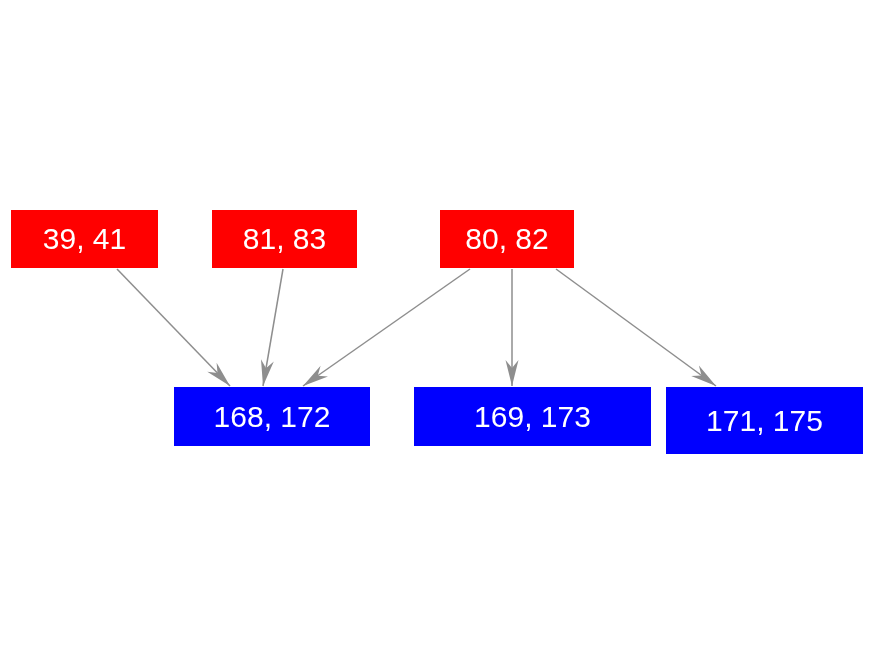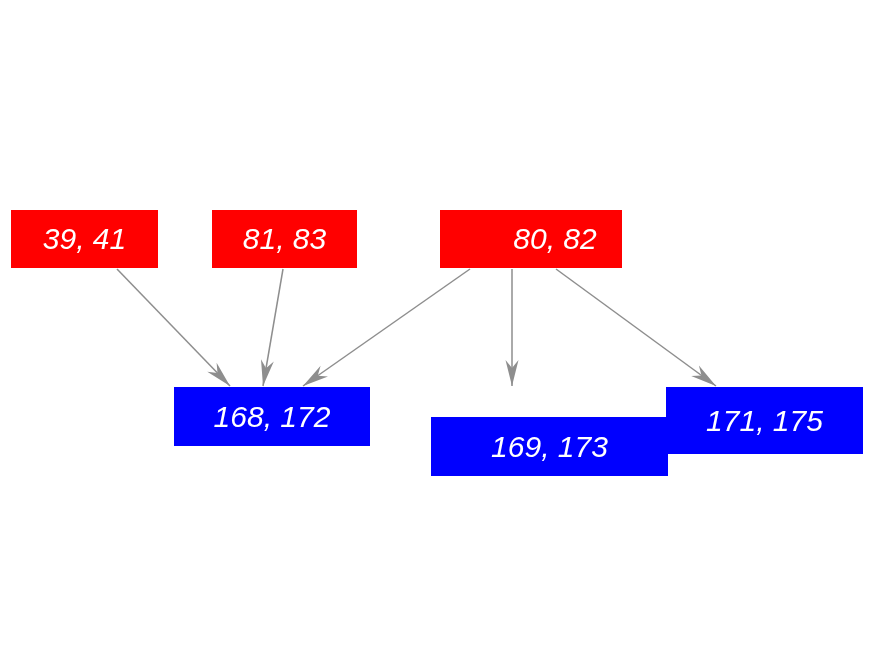--- a/index.html
+++ b/index.html
@@ -18,28 +18,27 @@
   }
   .edges-layer line { stroke-width: 1.5; fill: none; }
   .node {
     position: absolute;
     display: flex;
     align-items: center;
     justify-content: center;
     font-size: 30px;
     line-height: 1;
     white-space: nowrap;
-    font-style: italic;
   }
   
   .n-p0 { left: 11px;  top: 210px; width: 147px; height: 58px; }
   .n-p1 { left: 212px; top: 210px; width: 145px; height: 58px; }
-  .n-p2 { left: 440px; top: 210px; width: 134px; height: 58px; padding-left: 48px; }
+  .n-p2 { left: 440px; top: 210px; width: 134px; height: 58px; }
   .n-c0 { left: 174px; top: 387px; width: 196px; height: 59px; }
-  .n-c1 { left: 431px; top: 387px; width: 237px; height: 59px; margin-top: 30px; }
+  .n-c1 { left: 414px; top: 387px; width: 237px; height: 59px; }
   .n-c2 { left: 666px; top: 387px; width: 197px; height: 67px; }
 </style>
 </head>
 <body>
 
 <div class="canvas">
 
   <svg class="edges-layer" viewBox="0 0 875 656" xmlns="http://www.w3.org/2000/svg">
 
     <g>

